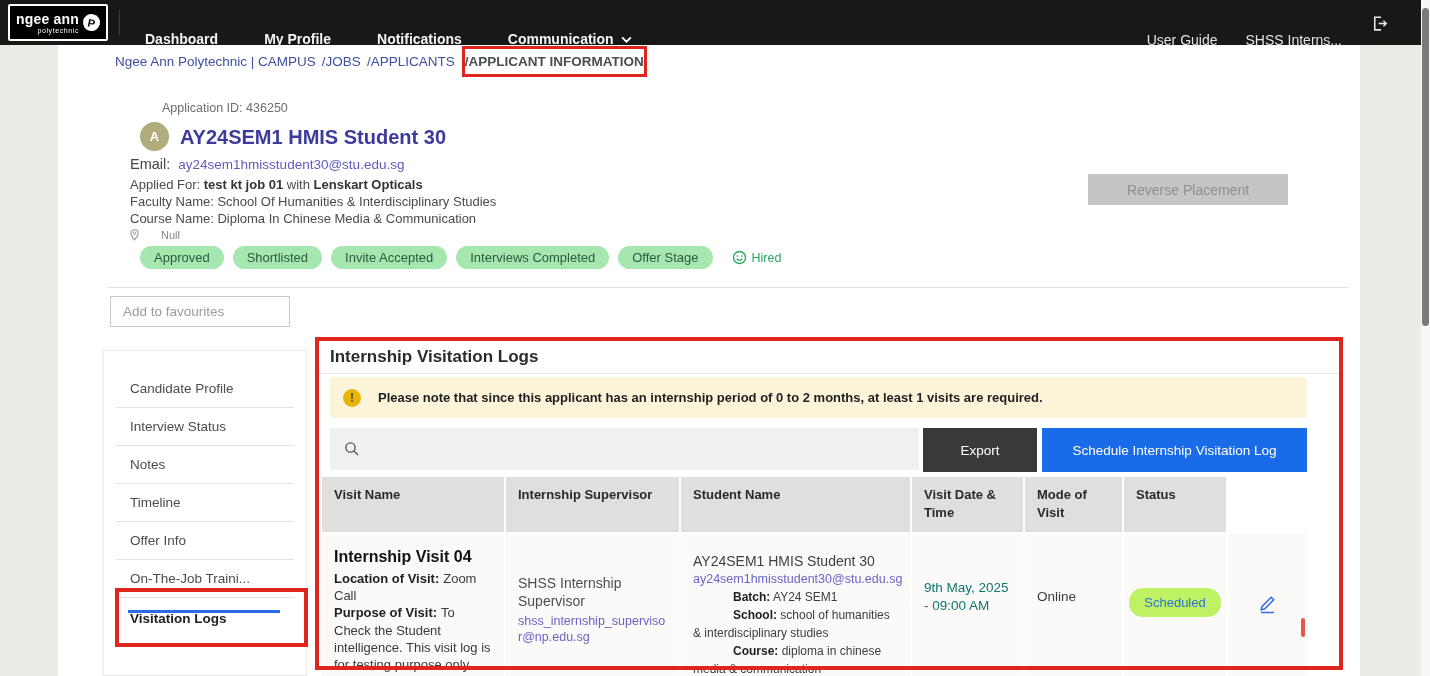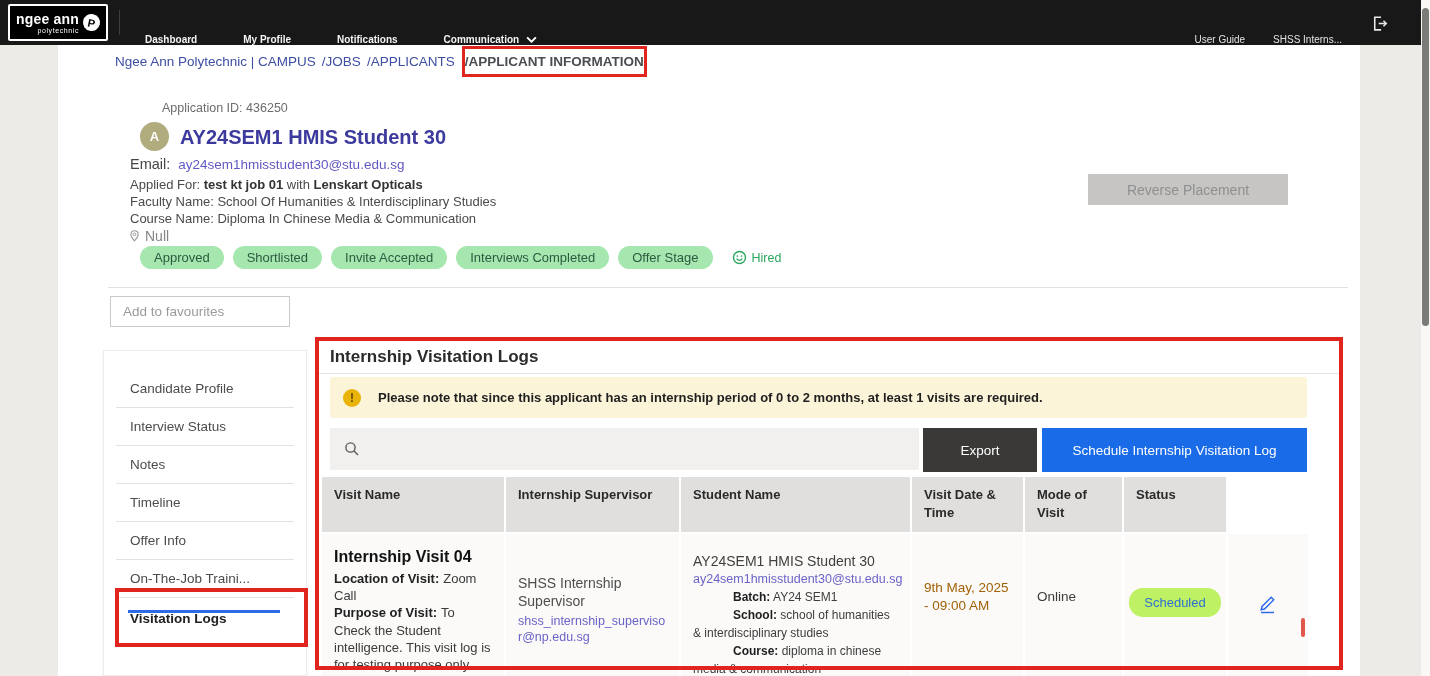--- a/index.html
+++ b/index.html
@@ -13,21 +13,21 @@
   .navbar { position:absolute; left:0; top:0; width:1421px; height:45px; background:#181818; z-index:5; }
   .logo-box { position:absolute; left:8px; top:4px; width:100px; height:37px; border:2px solid #fff; border-radius:2px;
               background:#000; display:flex; align-items:center; justify-content:center; gap:4px; }
   .logo-text { text-align:right; line-height:1; }
   .logo-l1 { color:#fff; font-weight:bold; font-size:14px; letter-spacing:0.2px; }
   .logo-l2 { color:#fff; font-size:7px; letter-spacing:0.6px; margin-top:1px; }
   .logo-mark { width:17px; height:17px; border-radius:50%; background:#fff; color:#000; font-weight:bold; font-size:11px;
                display:flex; align-items:center; justify-content:center; transform:rotate(12deg); }
   .nav-divider { position:absolute; left:119px; top:10px; width:1px; height:25px; background:#3d3d3d; }
   .nav-links { position:absolute; left:145px; top:0; height:45px; display:flex; align-items:center; gap:46px; }
-  .nav-link { color:#f4f4f4; font-size:10px; font-weight:bold; white-space:nowrap; cursor:pointer; display:flex; align-items:center; gap:7px;margin-top:33px; }
+  .nav-link { color:#f4f4f4; font-size:14px; font-weight:bold; white-space:nowrap; cursor:pointer; display:flex; align-items:center; gap:7px;margin-top:33px; }
   .nav-right { position:absolute; right:32px; top:0; height:46px; display:flex; align-items:center; gap:28px; }
   .nav-right .nav-link { font-weight:normal; color:#e3e3e3; }
   .chev { width:11px; height:7px; }
   
   .sb-track { position:absolute; right:0; top:0; width:9px; height:676px; background:#faf8f6; z-index:60; }
   .sb-thumb { position:absolute; right:1px; top:8px; width:7px; height:318px; background:#7b7b78; border-radius:4px; }
   
   .card { position:absolute; left:58px; top:45px; width:1302px; height:631px; background:#fff; }
   
   .breadcrumb { position:absolute; left:115px; top:44px; height:34px; display:flex; align-items:center; gap:6px;
@@ -36,21 +36,21 @@
   .crumb-current { color:#4a4d52; font-weight:bold; border:3px solid #e0241e; padding:5px 0; margin-left:1px; }
   
   .appid { position:absolute; left:130px; top:101px; font-size:12.5px; color:#6d6d6d;margin-left:32px; }
   .avatar { position:absolute; left:140px; top:122px; width:29px; height:29px; border-radius:50%; background:#b1ac7d;
             color:#fff; font-weight:bold; font-size:13px; display:flex; align-items:center; justify-content:center; }
   .student-name { position:absolute; left:180px; top:126px; font-size:20px; font-weight:bold; color:#3c3a9c; }
   .email-row { position:absolute; left:130px; top:156px; font-size:14.5px; color:#454545; }
   .email-row a, .link { color:#6059c2; text-decoration:none; font-size:13.5px; cursor:pointer; }
   .meta-row { position:absolute; left:130px; font-size:13px; color:#4a4a4a; }
   .meta-row b { color:#333; }
-  .loc-row { position:absolute; left:128px; top:228px; display:flex; align-items:center; gap:4px; color:#858585; font-size:14px; }
+  .loc-row { position:absolute; left:128px; top:228px; display:flex; align-items:center; gap:20px; color:#858585; font-size:11px; }
   .badges { position:absolute; left:140px; top:246px; display:flex; align-items:center; gap:9px; }
   .pill { background:#a5e7af; color:#2d5a40; font-size:13px; padding:4px 14px; border-radius:13px; white-space:nowrap; }
   .hired { display:flex; align-items:center; gap:5px; color:#2aa85f; font-size:12.5px; margin-left:10px; }
   .reverse-btn { position:absolute; left:1088px; top:174px; width:200px; height:31px; background:#c6c5c4; color:#8f8f8f;
                  font-size:14px; display:flex; align-items:center; justify-content:center; cursor:pointer; }
   .hr-div { position:absolute; left:108px; top:287px; width:1240px; height:1px; background:#e3e1df; }
   .fav-box { position:absolute; left:110px; top:296px; width:180px; height:31px; border:1px solid #c9c9c9; color:#9b9b9b;
              font-size:13.5px; display:flex; align-items:center; padding-left:12px; cursor:pointer; background:#fff; }
   
   .side-card { position:absolute; left:103px; top:350px; width:204px; height:326px; background:#fff;
@@ -88,21 +88,21 @@
   .td.center { display:flex; align-items:center; justify-content:flex-start; padding-top:0; padding-bottom:50px; }
   .td.ccenter { display:flex; align-items:center; justify-content:center; padding-bottom:50px; }
   .visit-title { font-size:16px; font-weight:bold; color:#111; margin-bottom:3px; }
   .cell-lbl { font-weight:bold; color:#222; margin-right:4px; }
   .sup-name { font-size:14px; color:#4e4e4e; margin-top:28px; }
   .sup-email { font-size:12.5px; color:#6a63c8; word-break:break-all; margin-top:2px; cursor:pointer; }
   .stu-name { font-size:14px; color:#3f3f3f; margin-top:6px; }
   .stu-email { font-size:12.5px; color:#6a63c8; margin-top:1px; cursor:pointer; }
   .stu-meta { font-size:12px; color:#3d3d3d; line-height:1.5; }
   .stu-meta b { color:#1e1e1e;padding-left:40px; }
-  .date-txt { font-size:13.5px; color:#a16207; }
+  .date-txt { font-size:13.5px; color:#0f766e; }
   .mode-txt { font-size:13.5px; color:#3c3c3c; }
   .status-pill { background:#bef264; color:#2f6fd0; font-size:13px; padding:6px 15px; border-radius:14px; }
   .actions-cell { position:relative; }
   .edit-ic { cursor:pointer; }
   .partial-del { position:absolute; right:3px; top:84px; width:4px; height:19px; background:#e2574c; border-radius:2px; }
   svg { display:block; }
 </style>
 </head>
 <body>
 

